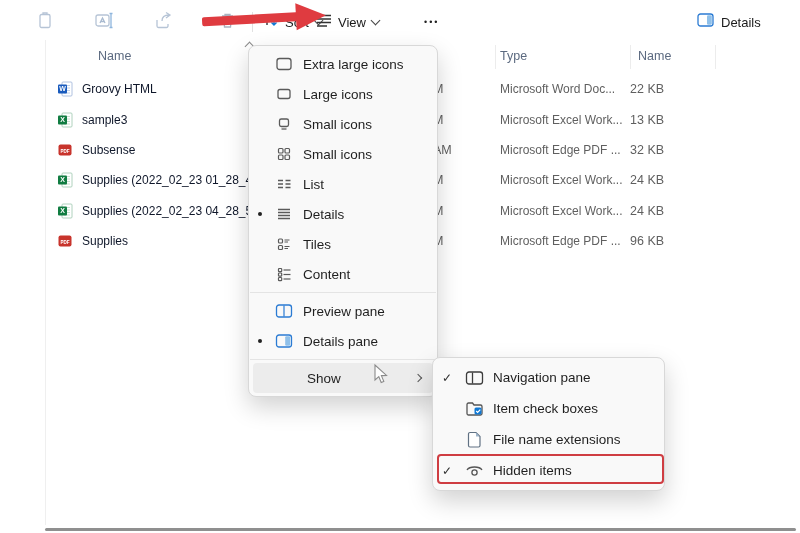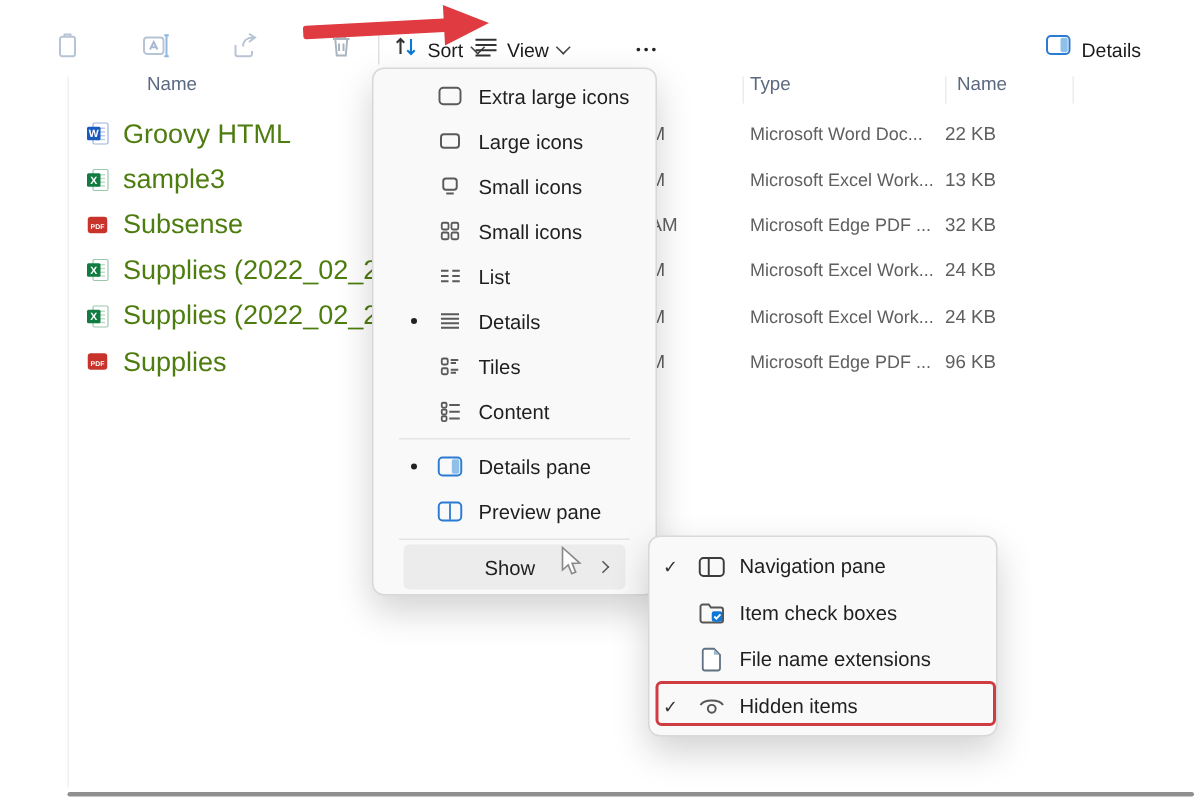--- a/index.html
+++ b/index.html
@@ -1,20 +1,20 @@
 <!DOCTYPE html>
 <html><head>
 <meta charset="utf-8">
 <style>
   * { margin:0; padding:0; box-sizing:border-box; }
   html,body { width:800px; height:533px; background:#fff; overflow:hidden;
     font-family:"Liberation Sans", sans-serif; }
 
   
-  .toolbar { position:absolute; left:0; top:15px; width:800px; height:36px; background:#fff; z-index:5; }
+  .toolbar { position:absolute; left:0; top:4px; width:800px; height:36px; background:#fff; z-index:5; }
   .tbtn { position:absolute; top:5px; height:26px; display:flex; align-items:center; gap:6px;
     border-radius:4px; cursor:default; }
   .tbtn .lbl { font-size:13px; color:#1b1b1b; }
   .tb-sep { position:absolute; top:8px; width:1px; height:20px; background:#e1e1e1; }
   .chev { display:inline-block; width:7px; height:7px; border-right:1.4px solid #444;
     border-bottom:1.4px solid #444; transform:rotate(45deg); margin-top:-4px; }
   .dots { font-size:9px; letter-spacing:2px; color:#222; }
 
   .hline { position:absolute; left:45px; right:0; top:36px; height:1px; background:#e4e4e4; }
   .vline-left { position:absolute; left:45px; top:36px; height:489px; width:1px; background:#efefef; }
@@ -25,28 +25,28 @@
   .colh { position:absolute; top:7px; font-size:12.5px; color:#5c6a80; }
   .col-sep { position:absolute; top:3px; width:1px; height:24px; background:#ececec; }
   .sort-caret { position:absolute; left:200px; top:1px; width:8px; height:8px; }
   .sort-caret i { display:block; width:7px; height:7px; border-left:1.4px solid #8a8a8a;
     border-top:1.4px solid #8a8a8a; transform:rotate(45deg); }
 
   
   .rows { position:absolute; left:46px; top:74px; right:0; }
   .frow { position:relative; height:30.4px; display:flex; align-items:center; }
   .ficon { position:absolute; left:11px; width:16px; height:16px; }
-  .fname { position:absolute; left:36px; font-size:18px; color:#4d7c0f; white-space:nowrap; }
+  .fname { position:absolute; left:36px; font-size:12px; color:#0f172a; white-space:nowrap; }
   .fdate { position:absolute; left:387px; font-size:12.5px; color:#5f5f5f; }
   .ftype { position:absolute; left:454px; font-size:12px; color:#5f5f5f; white-space:nowrap; }
   .fsize { position:absolute; left:584px; width:80px; font-size:12.5px; color:#5f5f5f; }
 
   
   .menu { position:absolute; background:#f9f9f9; border:1px solid #d8d8d8; border-radius:8px;
-    box-shadow:0 10px 24px rgba(0,0,0,.18); z-index:10; padding:3px 16px; }
+    box-shadow:0 10px 24px rgba(0,0,0,.18); z-index:10; padding:3px 0; }
   #view-menu { left:248px; top:45px; width:190px; }
   #show-submenu { left:432px; top:357px; width:233px; padding:4px 0; z-index:11; }
   .mi { position:relative; height:30px; display:flex; align-items:center; }
   .smi { position:relative; height:31px; display:flex; align-items:center; }
   .mi.hover { background:#ececec; border-radius:4px; margin:0 4px; }
   .bullet-slot { width:22px; display:flex; justify-content:center; }
   .dot { width:4px; height:4px; border-radius:50%; background:#222; }
   .mic { width:26px; display:flex; justify-content:center; align-items:center; }
   .mil { font-size:13.5px; color:#1f1f1f; margin-left:6px; white-space:nowrap; }
   .msep { height:1px; background:#e4e4e4; margin:3px 1px; }
@@ -318,41 +318,41 @@
           <rect x="3.5" y="12.5" width="3.2" height="3.2" rx="0.8"></rect>
           <path d="M8.5 14h7"></path>
         </svg>
       </span>
     <span class="mil">Content</span>
   </div>
 
   <div class="msep"></div>
 
   <div class="mi">
+    <span class="bullet-slot"></span>
+    <span class="mic">
+      <svg width="18" height="16" viewBox="0 0 18 16">
+          <rect x="1.5" y="2" width="15" height="12" rx="2.5" fill="none" stroke="#2b7bd3" stroke-width="1.3"></rect>
+          <path d="M9 2.5 v11" stroke="#2b7bd3" stroke-width="1.2"></path>
+        </svg>
+      </span>
+    <span class="mil">Preview pane</span>
+  </div>
+
+  <div class="mi">
     <span class="bullet-slot">
         <span class="dot"></span>
       </span>
     <span class="mic">
       <svg width="18" height="16" viewBox="0 0 18 16">
           <rect x="1.5" y="2" width="15" height="12" rx="2.5" fill="none" stroke="#2b7bd3" stroke-width="1.3"></rect>
           <rect x="10.2" y="3.2" width="5" height="9.6" rx="1.2" fill="#8fc0ea"></rect>
         </svg>
       </span>
     <span class="mil">Details pane</span>
-  </div>
-
-  <div class="mi">
-    <span class="bullet-slot"></span>
-    <span class="mic">
-      <svg width="18" height="16" viewBox="0 0 18 16">
-          <rect x="1.5" y="2" width="15" height="12" rx="2.5" fill="none" stroke="#2b7bd3" stroke-width="1.3"></rect>
-          <path d="M9 2.5 v11" stroke="#2b7bd3" stroke-width="1.2"></path>
-        </svg>
-      </span>
-    <span class="mil">Preview pane</span>
   </div>
 
   <div class="msep"></div>
 
   <div class="mi hover">
     <span class="bullet-slot"></span>
     <span class="mic"></span>
     <span class="mil">Show</span>
     <span class="sub-arrow"></span>
   </div>

